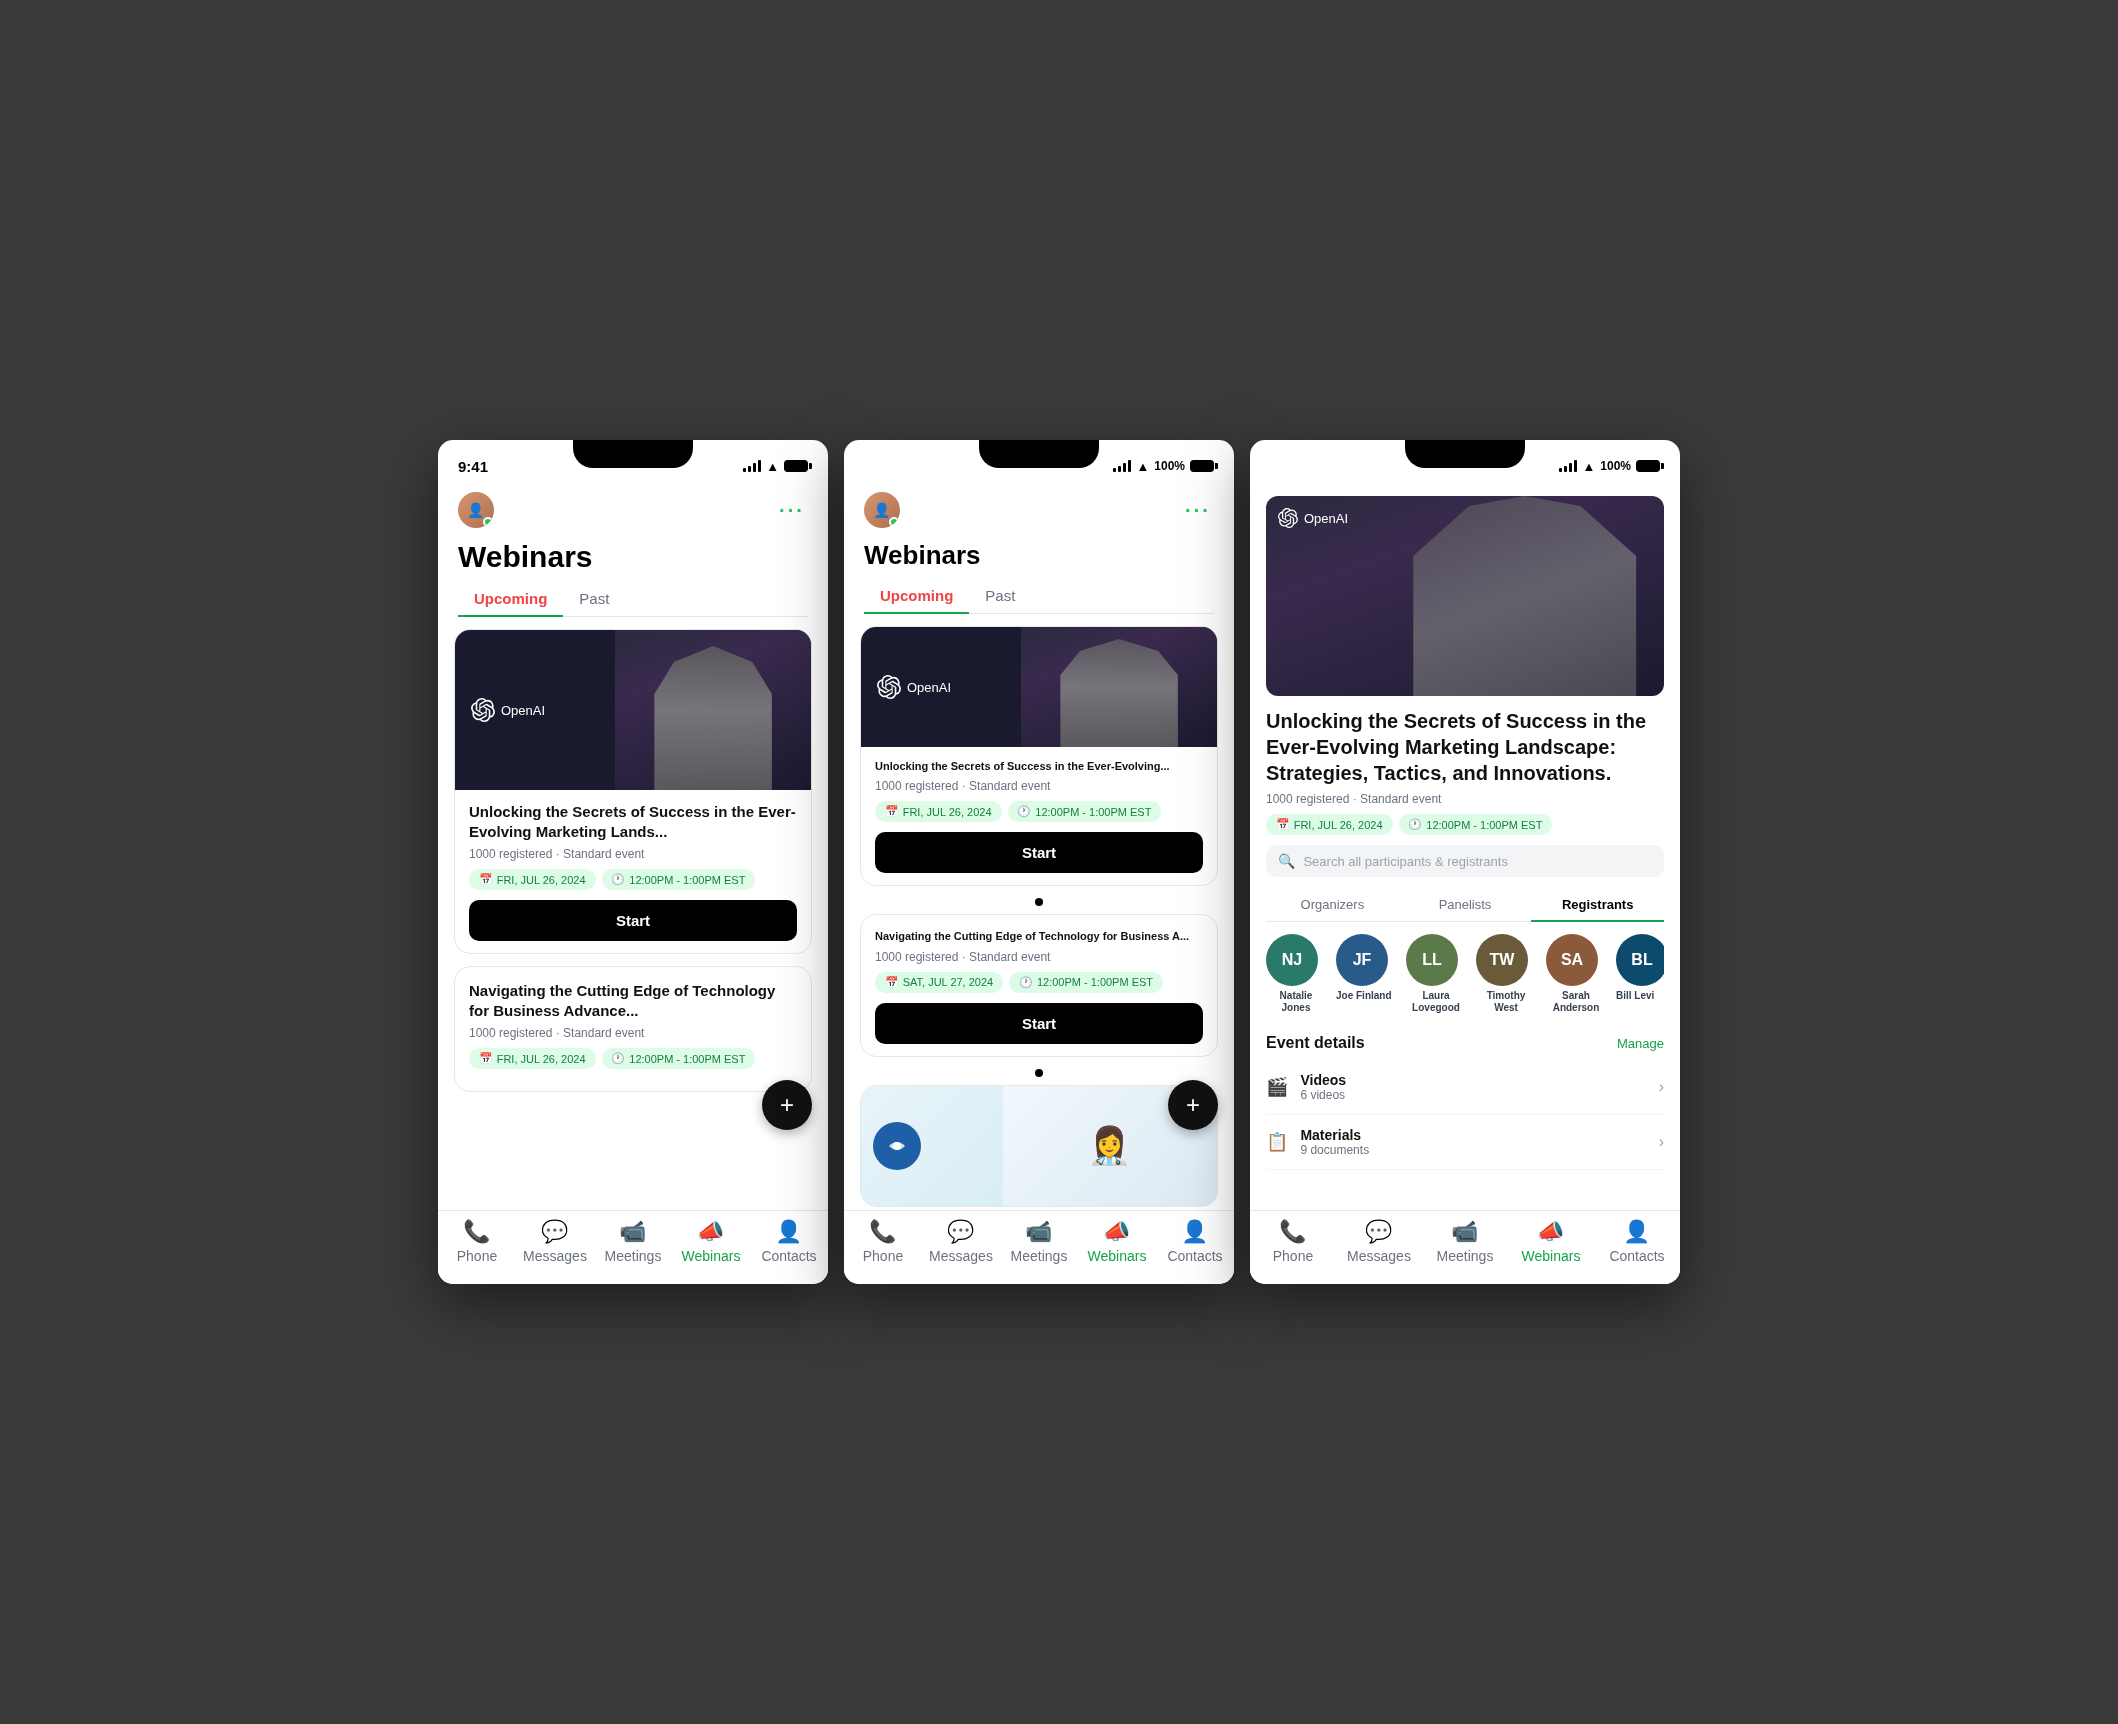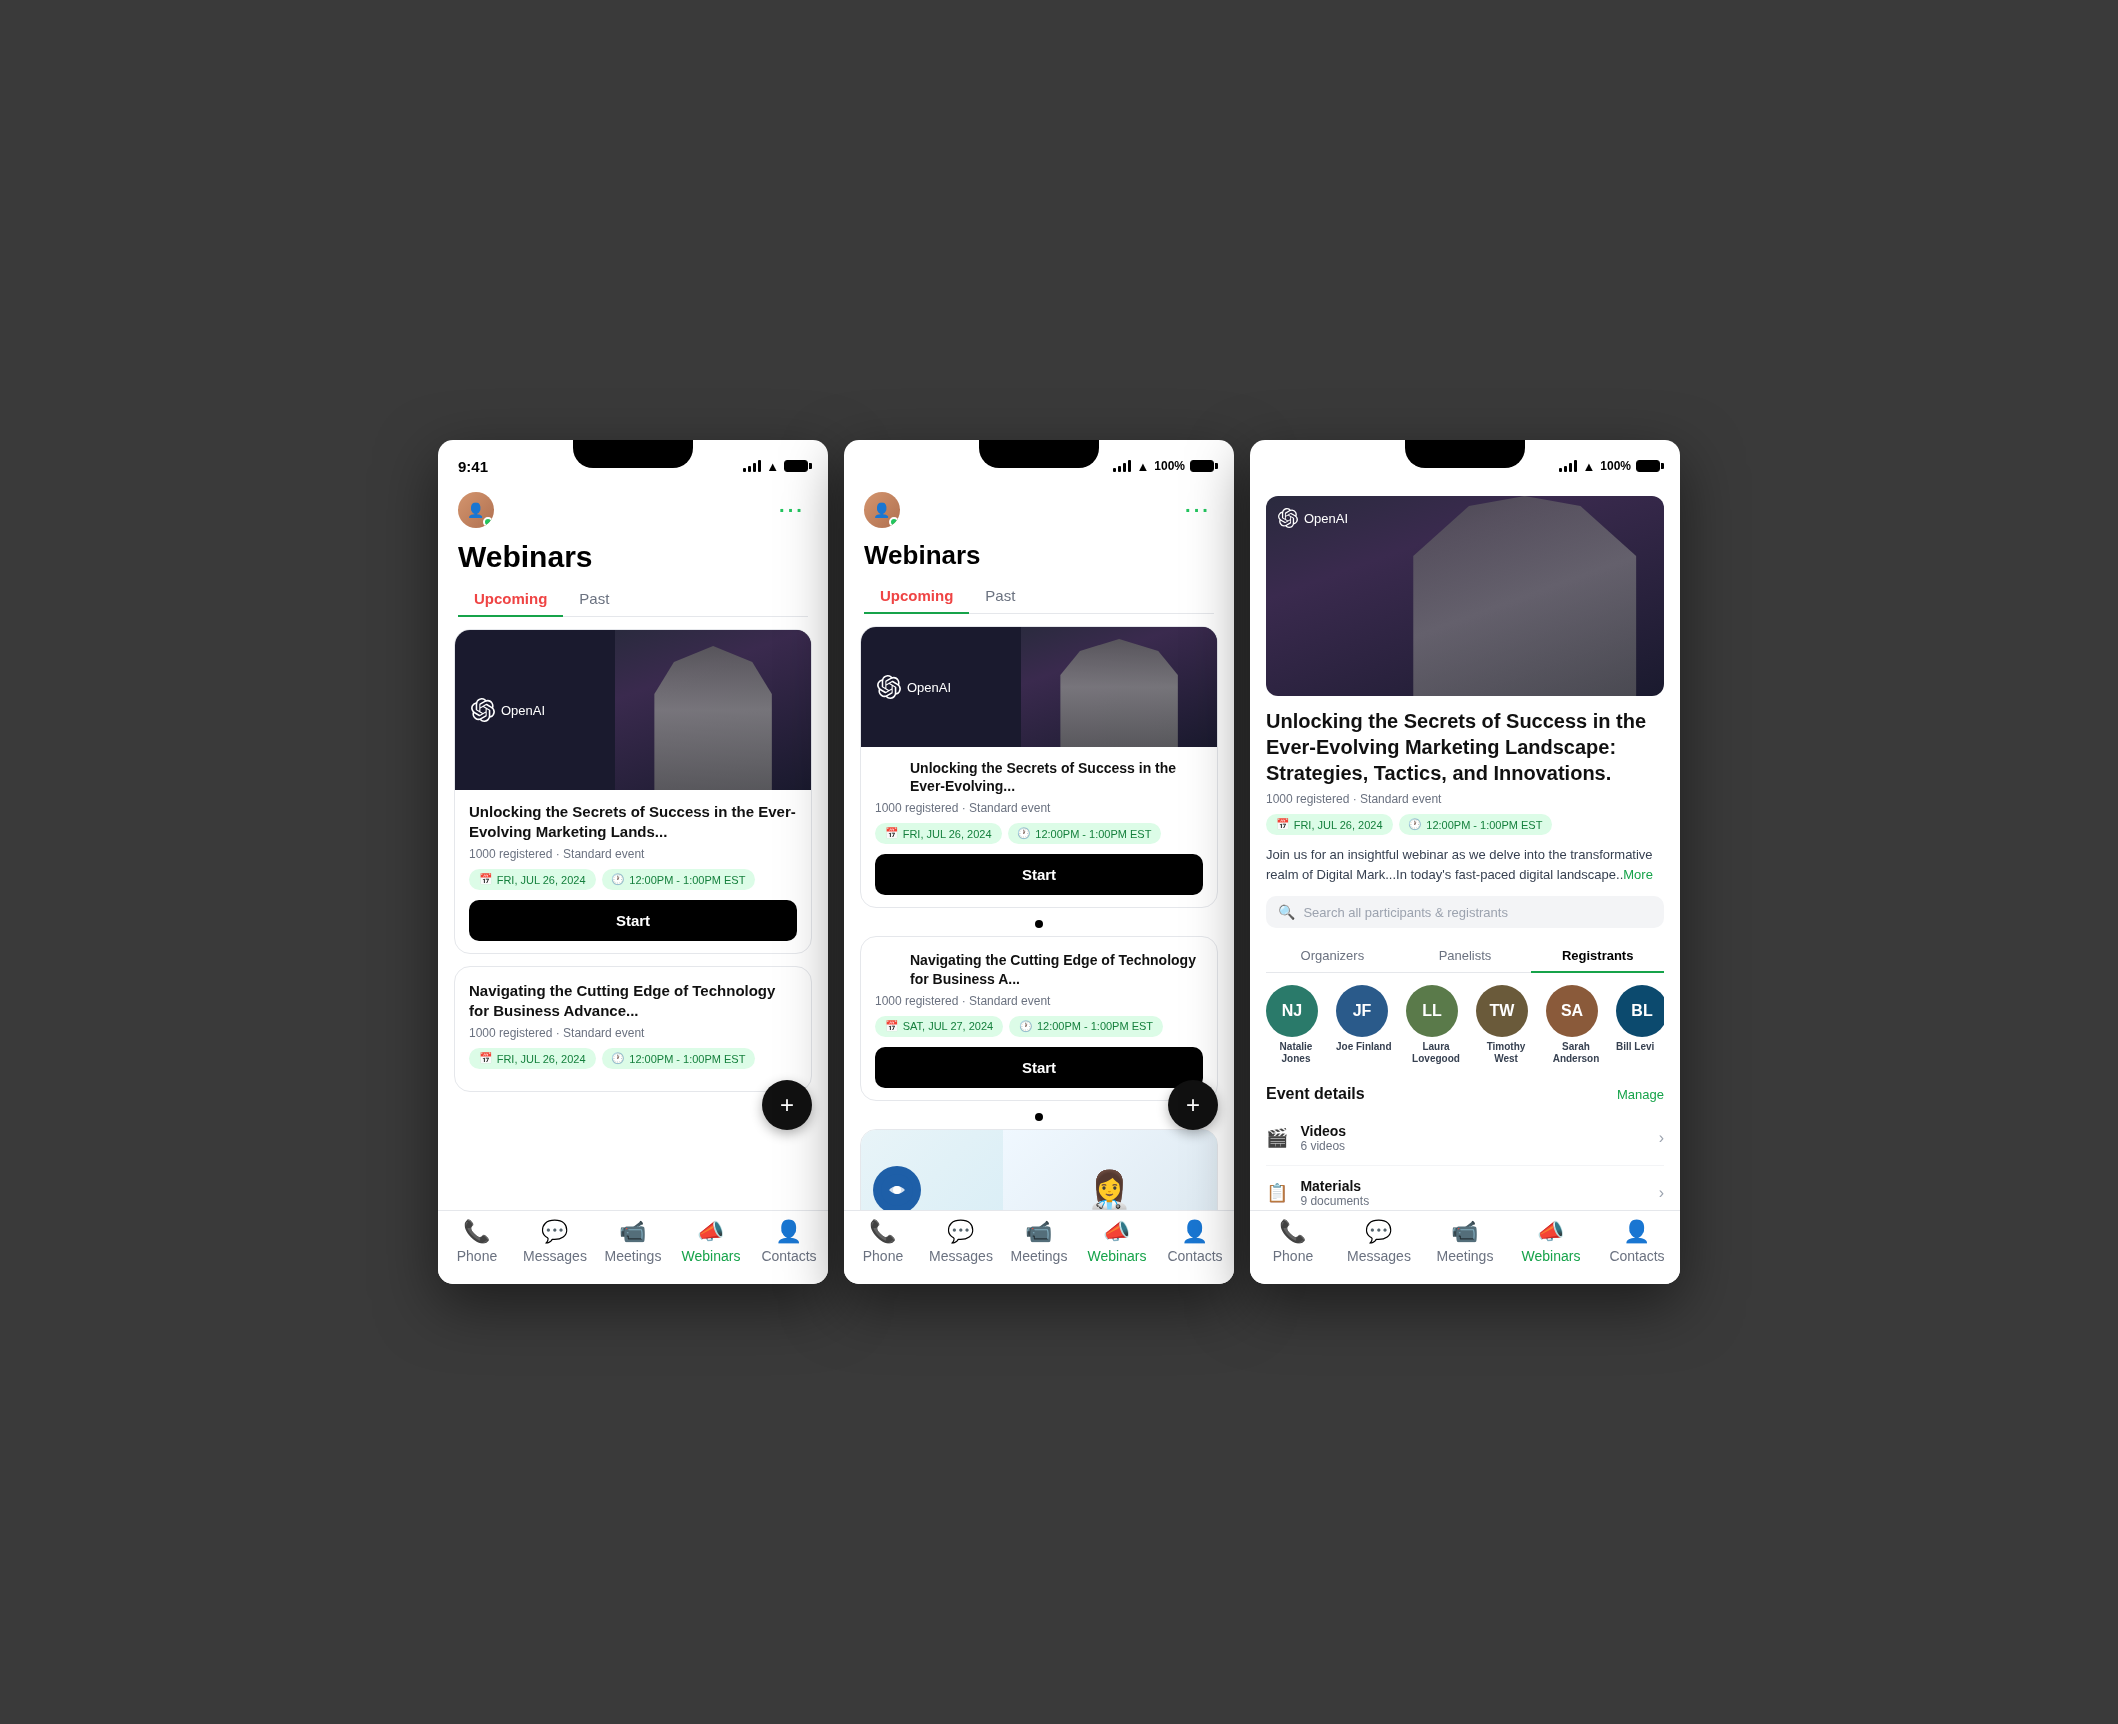--- a/index.html
+++ b/index.html
@@ -260,21 +260,21 @@
 
     
     .phone-inner {
       display: flex;
       flex-direction: column;
       height: 100%;
     }
 
     
     .phone-2 .card-image-area { height: 120px; }
-    .phone-2 .card-title { font-size: 14px; margin-left: 35px; }
+    .phone-2 .card-title { font-size: 11px; }
     .phone-2 .page-title { font-size: 26px; }
 
     
     .detail-image {
       width: 100%;
       height: 200px;
       background: linear-gradient(160deg, #2a2a3e 0%, #3a2a4e 30%, #1a1a2e 100%);
       position: relative;
       overflow: hidden;
       border-radius: 12px;
@@ -723,23 +723,20 @@
           <span class="tag">
             <span class="tag-icon">📅</span>
             <span>FRI, JUL 26, 2024</span>
           </span>
           <span class="tag">
             <span class="tag-icon">🕐</span>
             <span>12:00PM - 1:00PM EST</span>
           </span>
         </div>
 
-        <div class="detail-desc">
-          Join us for an insightful webinar as we delve into the transformative realm of Digital Mark...In today's fast-paced digital landscape..<span class="more">More</span>
-        </div>
 
         <div class="search-bar">
           <span class="search-bar-icon">🔍</span>
           <span class="search-bar-text">Search all participants &amp; registrants</span>
         </div>
 
         <div class="person-tabs">
           <div class="person-tab">Organizers</div>
           <div class="person-tab">Panelists</div>
           <div class="person-tab active">Registrants</div>

